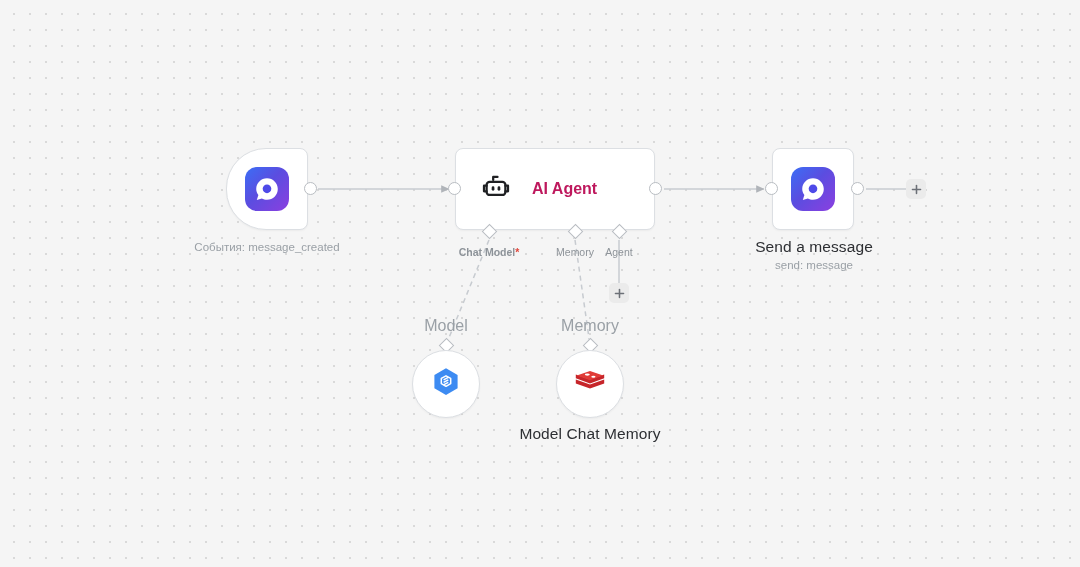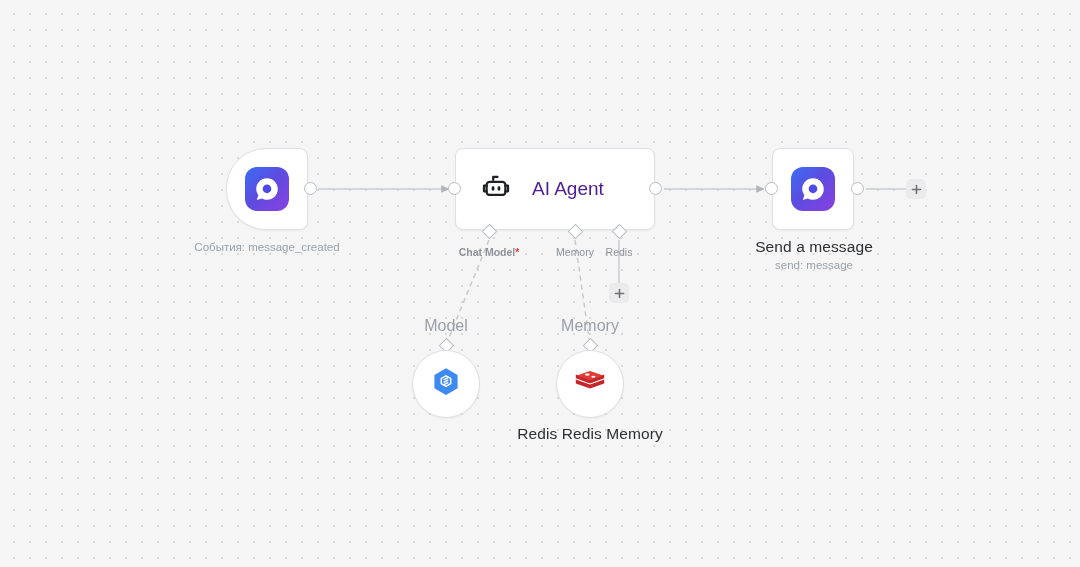--- a/index.html
+++ b/index.html
@@ -146,22 +146,23 @@
     width: 44px; height: 44px;
     border-radius: 12px;
     background: linear-gradient(135deg, #3b6ef5 0%, #5b4de0 45%, #8b3fe0 100%);
     display: flex;
     align-items: center;
     justify-content: center;
   }
   .max-icon svg { display: block; }
 
   .agent-title {
-    font-size: 19px;
-    color: #4c1d95;
+    font-size: 16px;
+    color: #be185d;
+    font-weight: bold;
   }
 </style>
 </head>
 <body>
 
 <div id="canvas">
 
   <svg id="edges" viewBox="0 0 1080 567">
     <defs>
       <marker id="arrow" markerWidth="7" markerHeight="7" refX="5.2" refY="3" orient="auto" markerUnits="strokeWidth">
@@ -221,21 +222,21 @@
 
   <div class="diamond" style="left:484px; top:226px;"></div>
   <div class="port-label" style="left:489px; top:246px;font-weight:bold;">
     <span>Chat Model</span><span class="req">*</span>
   </div>
 
   <div class="diamond" style="left:570px; top:226px;"></div>
   <div class="port-label" style="left:575px; top:246px;">Memory</div>
 
   <div class="diamond" style="left:614px; top:226px;"></div>
-  <div class="port-label" style="left:619px; top:246px;">Redis</div>
+  <div class="port-label" style="left:619px; top:246px;">Agent</div>
 
   <div class="plus-btn" style="left:609px; top:283px;">
     <svg width="11" height="11" viewBox="0 0 12 12" aria-hidden="true">
       <g stroke="#6c7077" stroke-width="1.7" stroke-linecap="round">
         <line x1="6" y1="1.6" x2="6" y2="10.4"></line>
         <line x1="1.6" y1="6" x2="10.4" y2="6"></line>
       </g>
     </svg>
   </div>
 
@@ -299,16 +300,16 @@
         <path d="M17 3.0 L30.2 7.6 L17 12.2 L3.8 7.6 Z" fill="#e03b36"></path>
         <g fill="#ffffff">
           <ellipse cx="14.3" cy="6.6" rx="2.5" ry="1.1"></ellipse>
           <ellipse cx="20.4" cy="8.7" rx="2.1" ry="0.95"></ellipse>
         </g>
       </svg>
     </span>
   </div>
 
   <div class="node-caption" style="left:490px; top:425px; width:200px;">
-    <div class="caption-title">Redis Redis Memory</div>
+    <div class="caption-title">Model Chat Memory</div>
   </div>
 
 </div>
 
 </body></html>

